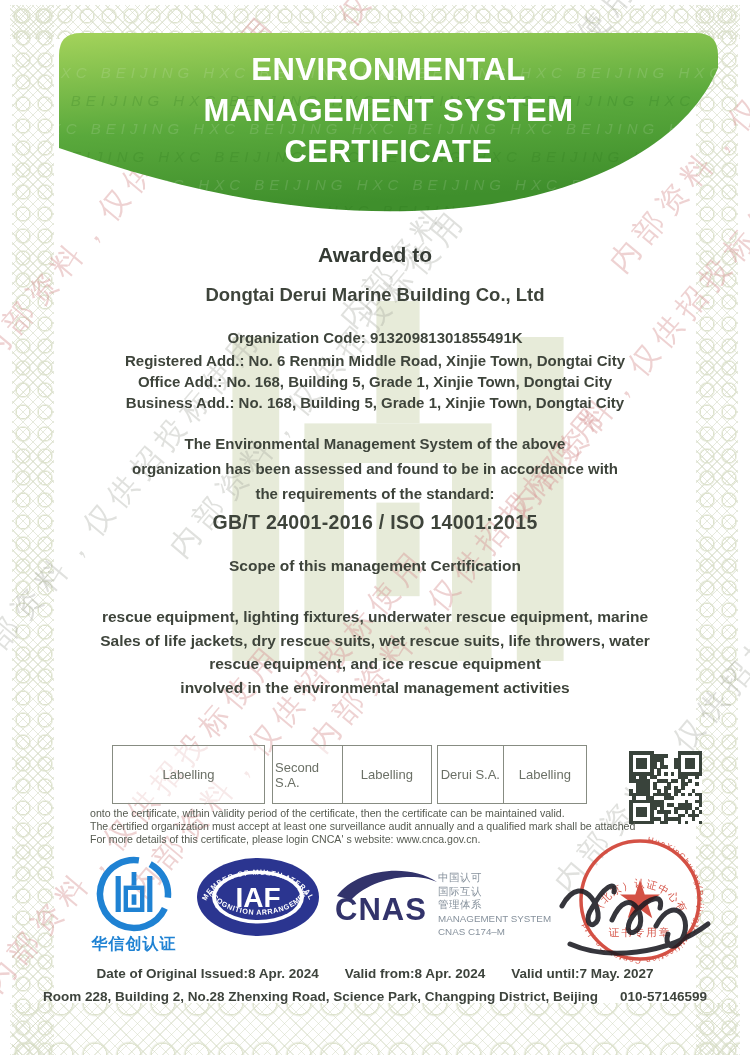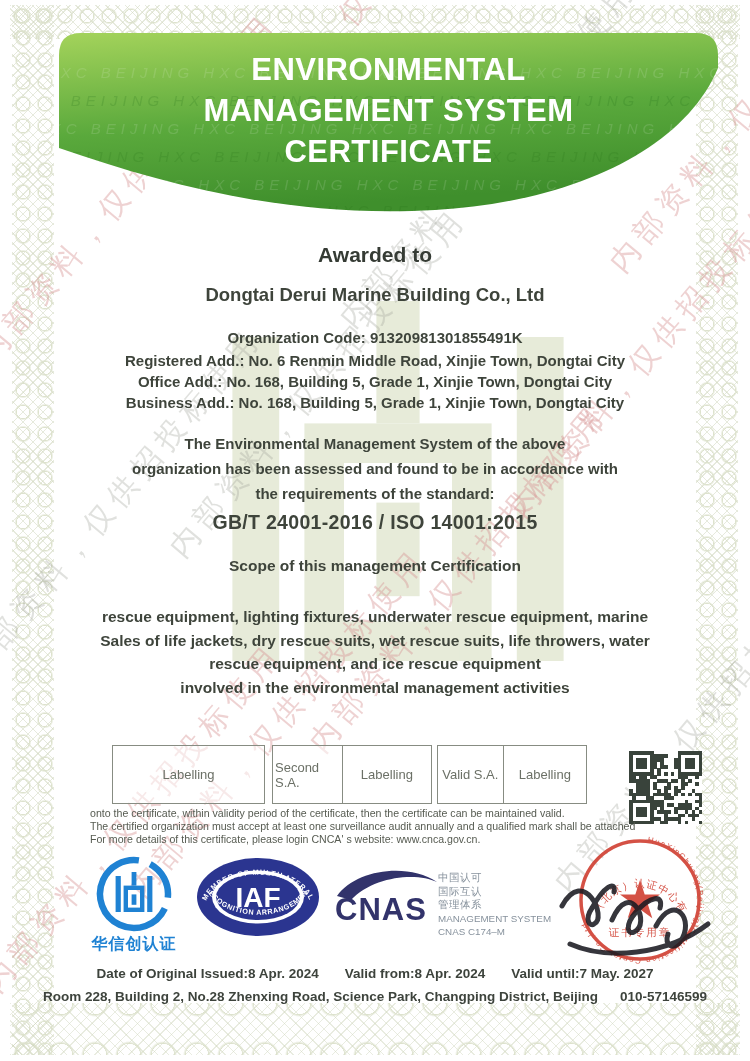--- a/index.html
+++ b/index.html
@@ -178,21 +178,21 @@
   </div>
 
   <div class="sbox b1">
     <div class="c2">Labelling</div>
   </div>
   <div class="sbox b2">
     <div class="c1">Second S.A.</div>
     <div class="c2">Labelling</div>
   </div>
   <div class="sbox b3">
-    <div class="c1">Valid S.A.</div>
+    <div class="c1">Derui S.A.</div>
     <div class="c2">Labelling</div>
   </div>
 
   <div class="qr" id="qr">
       <i style="left: 0px; top: 0px; width: 3.77619px; height: 3.77619px;"></i>
       <i style="left: 3.47619px; top: 0px; width: 3.77619px; height: 3.77619px;"></i>
       <i style="left: 6.95238px; top: 0px; width: 3.77619px; height: 3.77619px;"></i>
       <i style="left: 10.4286px; top: 0px; width: 3.77619px; height: 3.77619px;"></i>
       <i style="left: 13.9048px; top: 0px; width: 3.77619px; height: 3.77619px;"></i>
       <i style="left: 17.381px; top: 0px; width: 3.77619px; height: 3.77619px;"></i>

